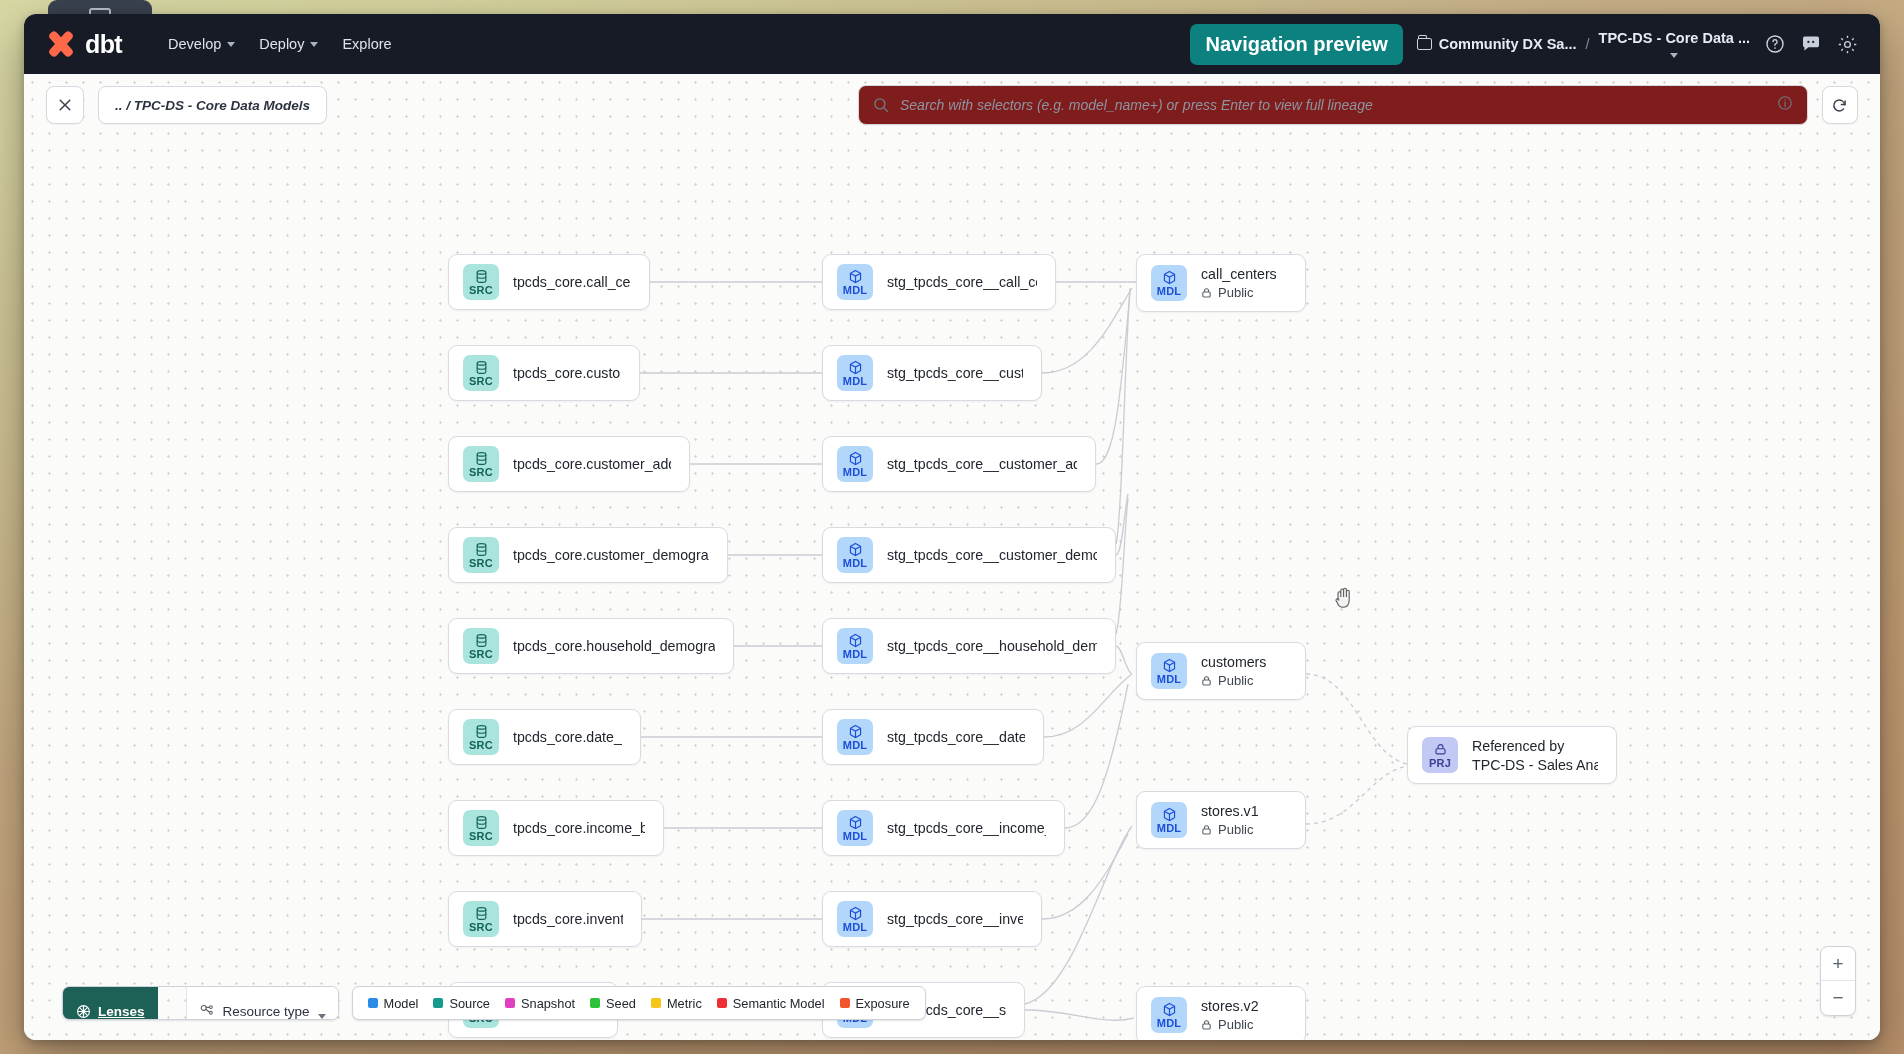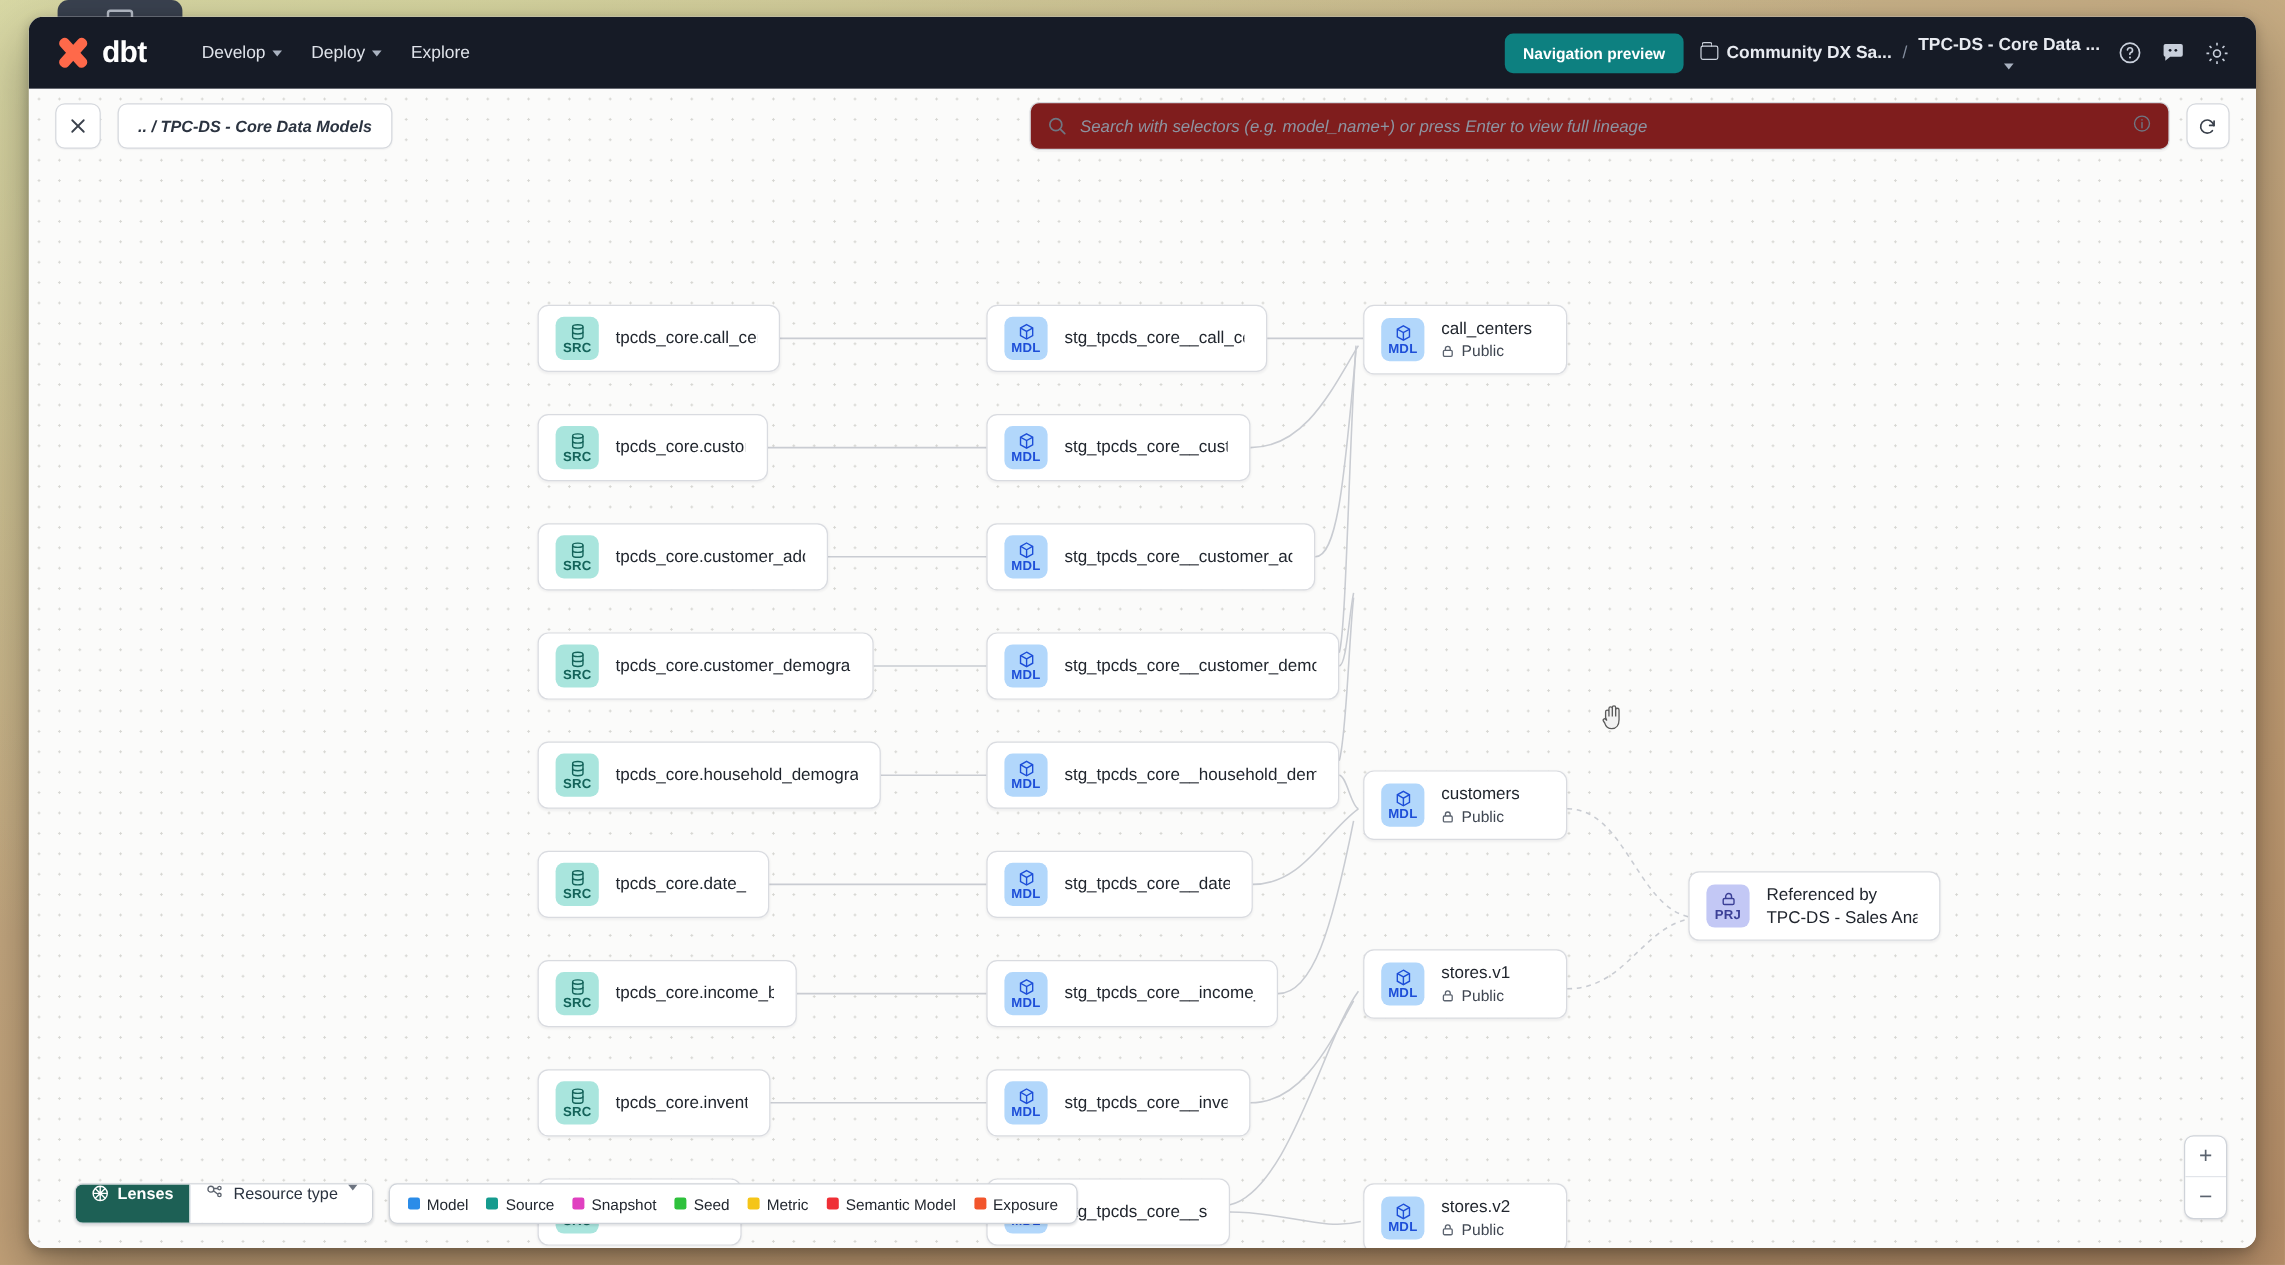--- a/index.html
+++ b/index.html
@@ -48,21 +48,21 @@
   .logo-x::before{ transform:translate(-50%,-50%) rotate(42deg); }
   .logo-x::after { transform:translate(-50%,-50%) rotate(-42deg); }
   .brand-word{ font-size:25px; font-weight:700; letter-spacing:-.6px; color:#fff; }
   .navlink {
     font-size:14.5px; color:#dfe3ea; padding:7px 12px; border-radius:6px;
     display:flex; align-items:center; gap:6px; cursor:pointer; font-weight:400;
   }
   .chev{ width:0;height:0;border-left:4.5px solid transparent;border-right:4.5px solid transparent;border-top:5px solid #a9b2c0; display:inline-block; }
   .header-right{ margin-left:auto; display:flex; align-items:center; gap:14px; }
   .nav-preview-btn{
-    background:#0d8080; color:#fff; font-size:13px; font-weight:600;
+    background:#0d8080; color:#fff; font-size:20px; font-weight:600;
     padding:9px 15px; border-radius:7px; cursor:pointer; white-space:nowrap;
   }
   .crumbs{ display:flex; align-items:center; gap:9px; font-size:14.5px; color:#e8ebf1; }
   .crumbs .sep{ color:#838d9d; }
   .crumbs .item{ display:flex; align-items:center; gap:7px; font-weight:700; cursor:pointer; white-space:nowrap;}
   .crumbs .item.plain{ font-weight:700;flex-direction:column; }
   .folder-ic{ width:15px;height:12px;border:1.6px solid #cdd4de;border-radius:2px;position:relative;}
   .folder-ic::before{content:"";position:absolute;left:0px;top:-4px;width:7px;height:3px;border:1.6px solid #cdd4de;border-bottom:none;border-radius:2px 2px 0 0;}
   .hdr-ic{ width:22px;height:22px;cursor:pointer; color:#c8cfdb; display:flex;align-items:center;justify-content:center;}
 
@@ -129,26 +129,26 @@
 
   
   .bottom{
     position:absolute; left:38px; bottom:20px; display:flex; align-items:center; gap:13px; z-index:8;
   }
   .lenses-group{
     height:34px; display:flex; align-items:stretch; border-radius:7px; overflow:hidden;
     box-shadow:0 1px 2px rgba(16,24,40,.12); border:1px solid #cfd3d9;
   }
   .lenses{
-    background:#1d6055; color:#fff; display:flex;align-items:flex-start;gap:7px;padding:0 13px;
-    font-size:13.5px;font-weight:700; cursor:pointer;
+    background:#1d6055; color:#fff; display:flex;align-items:flex-end;gap:7px;padding:0 13px;
+    font-size:13.5px;font-weight:700; cursor:pointer;text-decoration:underline;
   }
   .restype{
-    background:#fff; color:#2b3340; display:flex;align-items:flex-start;gap:8px;padding:0 12px;
-    font-size:13.5px; cursor:pointer; border-left:1px solid #e2e5ea;
+    background:#fff; color:#2b3340; display:flex;align-items:flex-end;gap:8px;padding:0 12px;
+    font-size:13.5px; cursor:pointer; border-left:1px solid #e2e5ea;margin-left:28px;
   }
   .legend{
     height:34px; background:#fff; border:1px solid #cfd3d9; border-radius:7px;
     display:flex;align-items:center;gap:15px;padding:0 15px;
     box-shadow:0 1px 2px rgba(16,24,40,.12);
   }
   .legend .it{ display:flex;align-items:center;gap:6px; font-size:12.8px; color:#22272f; white-space:nowrap;}
   .legend .sw{ width:10px;height:10px;border-radius:2px; }
 
   

